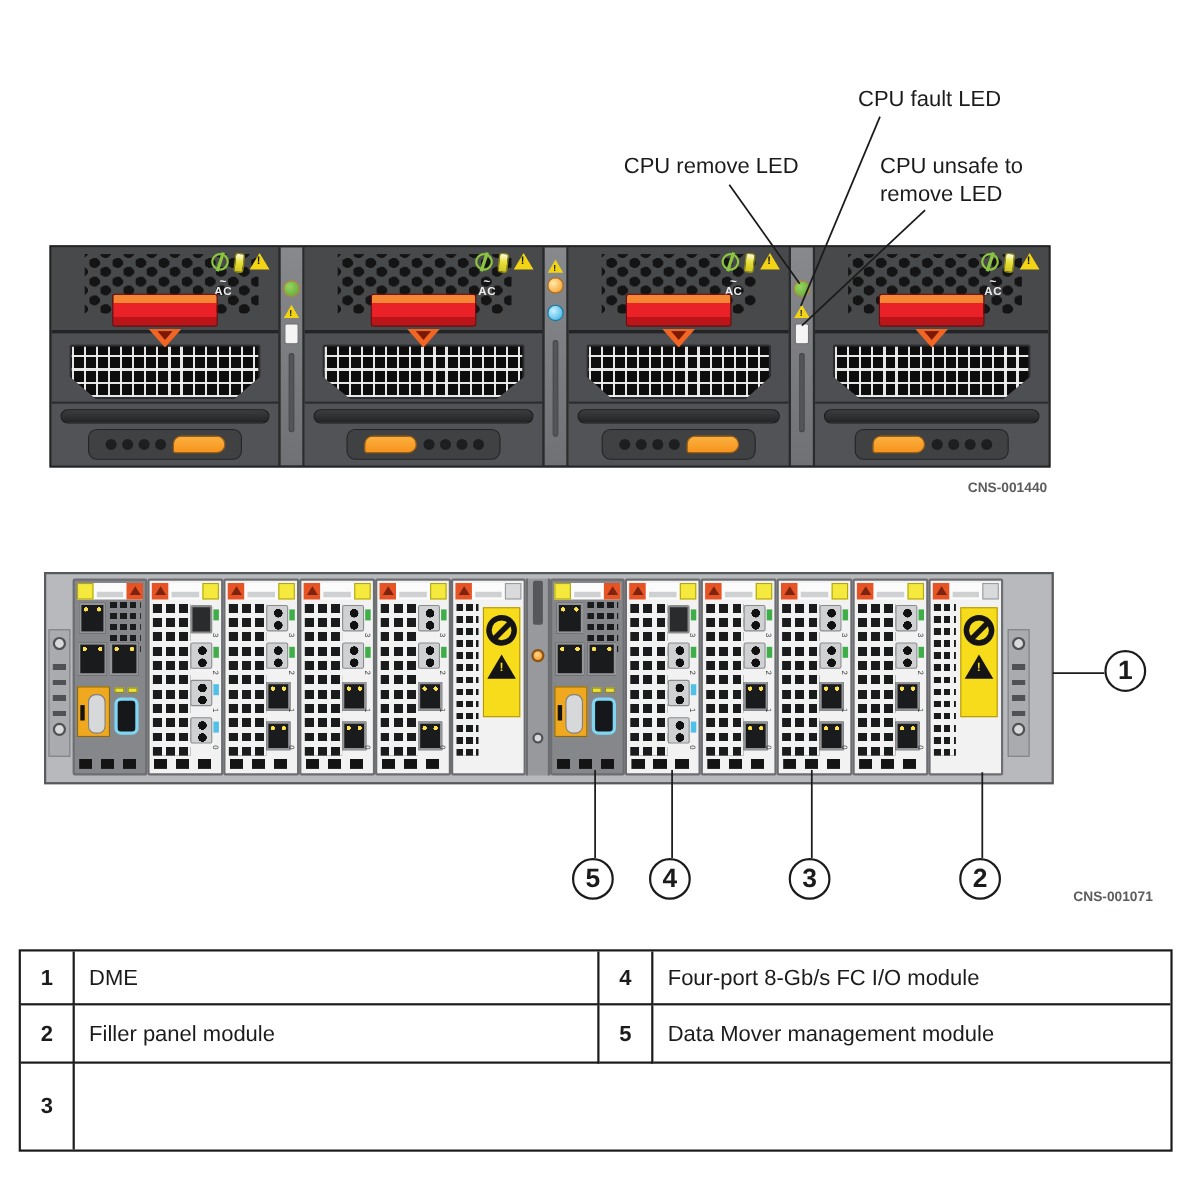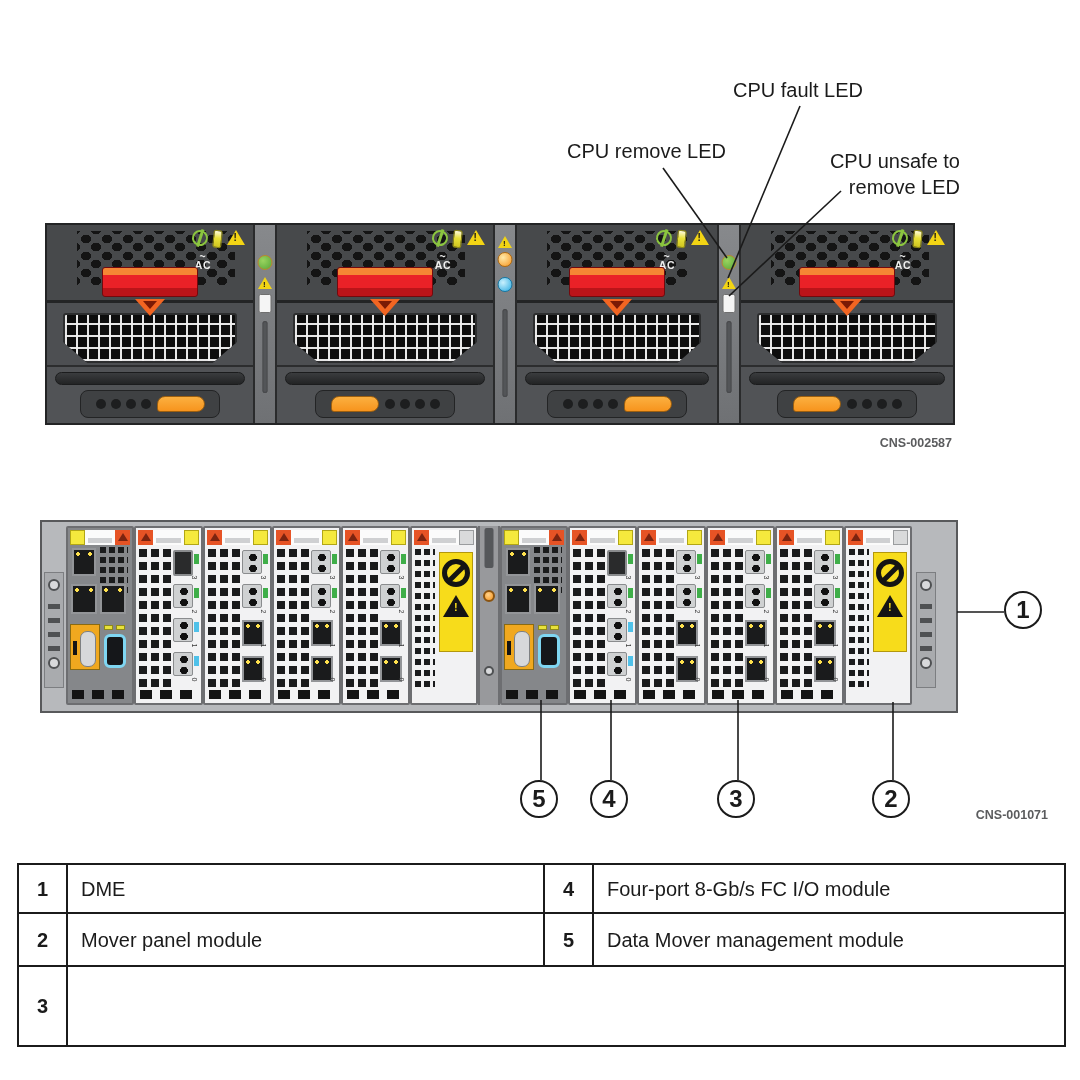--- a/index.html
+++ b/index.html
@@ -6,22 +6,22 @@
   html,body { background:#fff; }
   .page {
     position:relative; width:1080px; height:1080px; background:#ffffff;
     font-family:"Liberation Sans", sans-serif; color:#1b1b1b; overflow:hidden;
   }
   svg.overlay { position:absolute; left:0; top:0; width:1080px; height:1080px; pointer-events:none; z-index:5; }
 
   
   .lab { position:absolute; font-size:20px; line-height:26px; color:#1b1b1b; z-index:6; }
   .lab.power { left:566px; top:138px; width:160px; text-align:right; }
-  .lab.fault { left:728px; top:77px;  width:140px; text-align:center; }
-  .lab.unsafe{ left:800px; top:148px; width:160px; text-align:right; white-space:pre-line; }
+  .lab.fault { left:780px; top:77px;  width:140px; text-align:left; }
+  .lab.unsafe{ left:800px; top:138px; width:160px; text-align:left; white-space:pre-line; }
 
   #front-chassis {
     position:absolute; left:45px; top:223px; width:910px; height:202px;
     background:#3d3e40; border:2px solid #232425; display:flex; z-index:1;
   }
   .psu { position:relative; background:#4d4f52; }
   .psu-top { position:absolute; left:0; right:0; top:0; height:78px; background:#47494b; border-bottom:3px solid #232425; }
   .fanholes {
     position:absolute; left:30px; top:6px; width:158px; height:54px;
     background-image:
@@ -317,21 +317,21 @@
               <span class="dot"></span>
               <span class="dot"></span>
               <span class="dot"></span>
             </span>
           <span class="latch-orange"></span>
         </div>
       </div>
     </div>
   </div>
 
-  <div class="cnsid front">CNS-002587</div>
+  <div class="cnsid front">CNS-001440</div>
 
   <div id="rear-chassis">
     <div class="ear l">
       <div class="screw"></div>
       <div class="eslots"></div>
       <div class="screw"></div>
     </div>
 
     <div class="slotrow">
       <div class="mod mgmt w68">
@@ -591,21 +591,21 @@
     <line x1="957" y1="612" x2="1004" y2="612" stroke="#1b1b1b" stroke-width="1.6"></line>
   </svg>
 
   <div id="legend">
     <div class="tc num">1</div>
     <div class="tc desc">DME</div>
     <div class="tc num">4</div>
     <div class="tc desc lastcol">Four-port 8-Gb/s FC I/O module</div>
 
     <div class="tc num">2</div>
-    <div class="tc desc">Mover panel module</div>
+    <div class="tc desc">Filler panel module</div>
     <div class="tc num">5</div>
     <div class="tc desc lastcol">Data Mover management module</div>
 
     <div class="tc num lastrow">3</div>
     <div class="tc merge"></div>
   </div>
 
 </div>
 
 </body></html>

